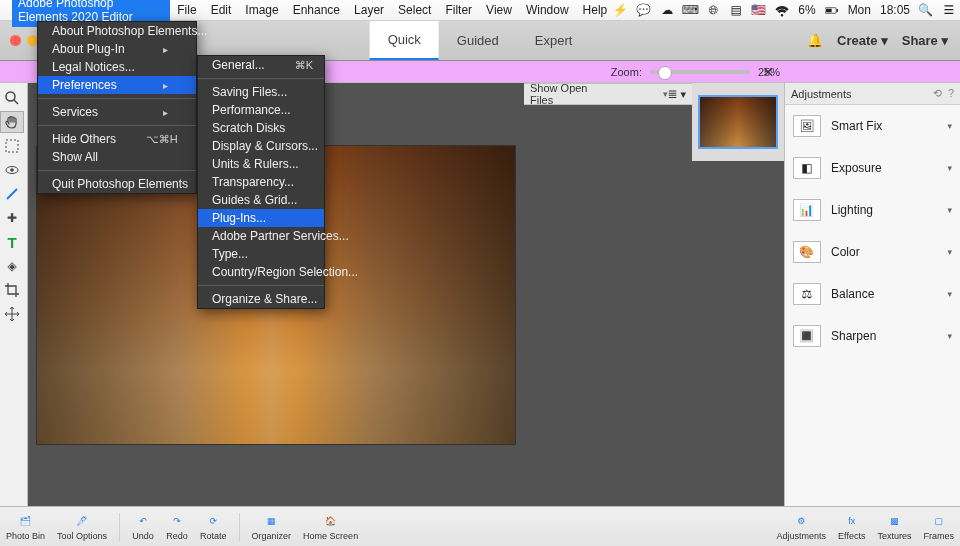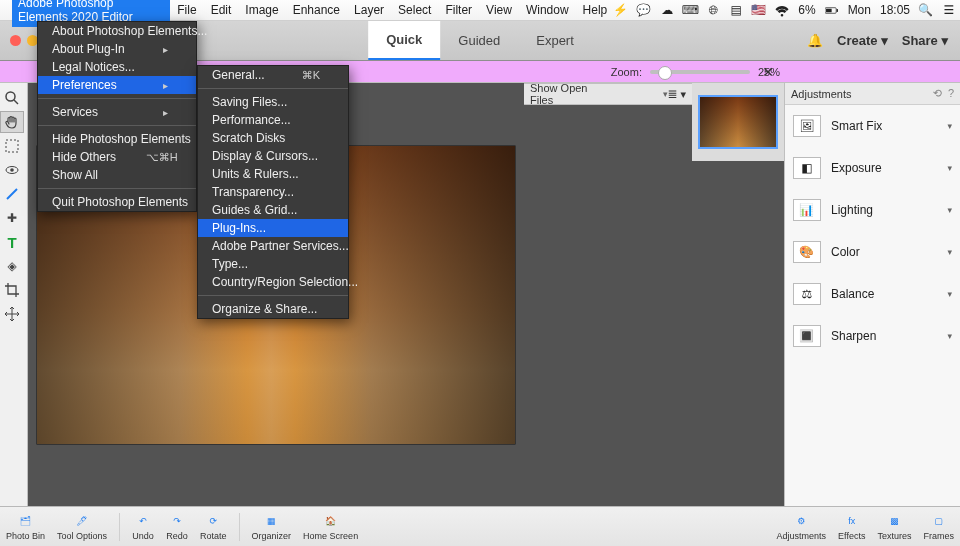--- a/index.html
+++ b/index.html
@@ -13,21 +13,21 @@
 .mac-bar .right{margin-left:auto;display:flex;align-items:center;gap:9px;color:#222;font-size:12px}
 .mac-bar .right .ico{width:14px;height:14px;display:inline-flex;align-items:center;justify-content:center}
 
 .ws-bar{height:40px;background:linear-gradient(#d5d5d5,#c7c7c7);border-bottom:1px solid #8e8e8e;display:flex;align-items:stretch;position:relative}
 .ws-bar .traffic{display:flex;align-items:center;gap:6px;padding:0 10px}
 .traffic .dot{width:11px;height:11px;border-radius:50%}
 .traffic .r{background:#ff5f57}.traffic .y{background:#febc2e}.traffic .g{background:#28c840}
 .ws-bar .open-drop{display:flex;align-items:center;padding:0 8px;font-weight:600;color:#333}
 .ws-tabs{position:absolute;left:50%;transform:translateX(-50%);display:flex;height:100%}
 .ws-tab{display:flex;align-items:center;padding:0 18px;font-size:13px;color:#444;cursor:pointer}
-.ws-tab.active{background:#fff;font-weight:700;border-bottom:2px solid #1f7cf0}
+.ws-tab.active{background:#fff;font-weight:400;border-bottom:2px solid #1f7cf0}
 .ws-right{margin-left:auto;display:flex;align-items:center;gap:14px;padding:0 12px;font-size:13px;font-weight:600;color:#333}
 
 .zoom-bar{height:22px;background:#f0abfc;border-bottom:1px solid #bfbfbf;display:flex;align-items:center;justify-content:flex-end;padding-right:180px;font-size:11px;color:#333;gap:8px}
 .zoom-bar .slider{width:100px;height:4px;background:#bfbfbf;border-radius:2px;position:relative}
 .zoom-bar .slider::after{content:"";position:absolute;left:8px;top:-4px;width:12px;height:12px;border-radius:50%;background:#fff;border:1px solid #aaa}
 .close-x{position:absolute;right:186px;top:64px;font-size:14px;color:#333;cursor:pointer;z-index:500}
 
 .main{position:absolute;top:83px;left:0;right:0;bottom:40px;display:flex;background:#535353}
 .toolbox{width:28px;background:#f0f0f0;border-right:1px solid #bfbfbf;display:flex;flex-direction:column;padding-top:4px;gap:2px;z-index:400}
 .toolbox .tool{width:24px;height:22px;display:flex;align-items:center;justify-content:center;color:#444;cursor:pointer}
@@ -62,21 +62,21 @@
 .bbtn .lbl{color:#333}
 .bbar .spacer{flex:1}
 
 .dd{position:absolute;background:#3b3b3b;color:#eee;font-size:12px;border:1px solid #222;box-shadow:2px 4px 12px rgba(0,0,0,.5);z-index:2000}
 .dd .sep{height:1px;background:#5b5b5b;margin:4px 0}
 .dd .item{padding:2px 28px 2px 14px;min-height:18px;display:flex;align-items:center;justify-content:space-between;white-space:nowrap}
 .dd .item.hi{background:#1f66e5;color:#fff}
 .dd .item.sub::after{content:"▸";font-size:10px;margin-left:20px;color:#ccc}
 .dd .item .sc{color:#ccc;font-size:11px;margin-left:30px}
 .dd1{left:37px;top:21px;width:160px}
-.dd2{left:197px;top:65px;width:152px}
+.dd2{left:197px;top:55px;width:128px}
 svg{fill:currentColor}
 </style>
 </head>
 <body>
 
 <div class="mac-bar">
   <span class="apple"></span>
   <span class="app-name">Adobe Photoshop Elements 2020 Editor</span>
   <div class="menus">
     <span>File</span>
@@ -304,24 +304,20 @@
     </div>
     <div class="item sub hi">
       <span>Preferences</span>
     </div>
     <div class="sep"></div>
     <div class="item sub">
       <span>Services</span>
     </div>
     <div class="sep"></div>
     <div class="item">
-      <span>Hide Photoshop Elements</span>
-      <span class="sc">^⌘H</span>
-    </div>
-    <div class="item">
       <span>Hide Others</span>
       <span class="sc">⌥⌘H</span>
     </div>
     <div class="item">
       <span>Show All</span>
     </div>
     <div class="sep"></div>
     <div class="item">
       <span>Quit Photoshop Elements</span>
       <span class="sc">⌘Q</span>

